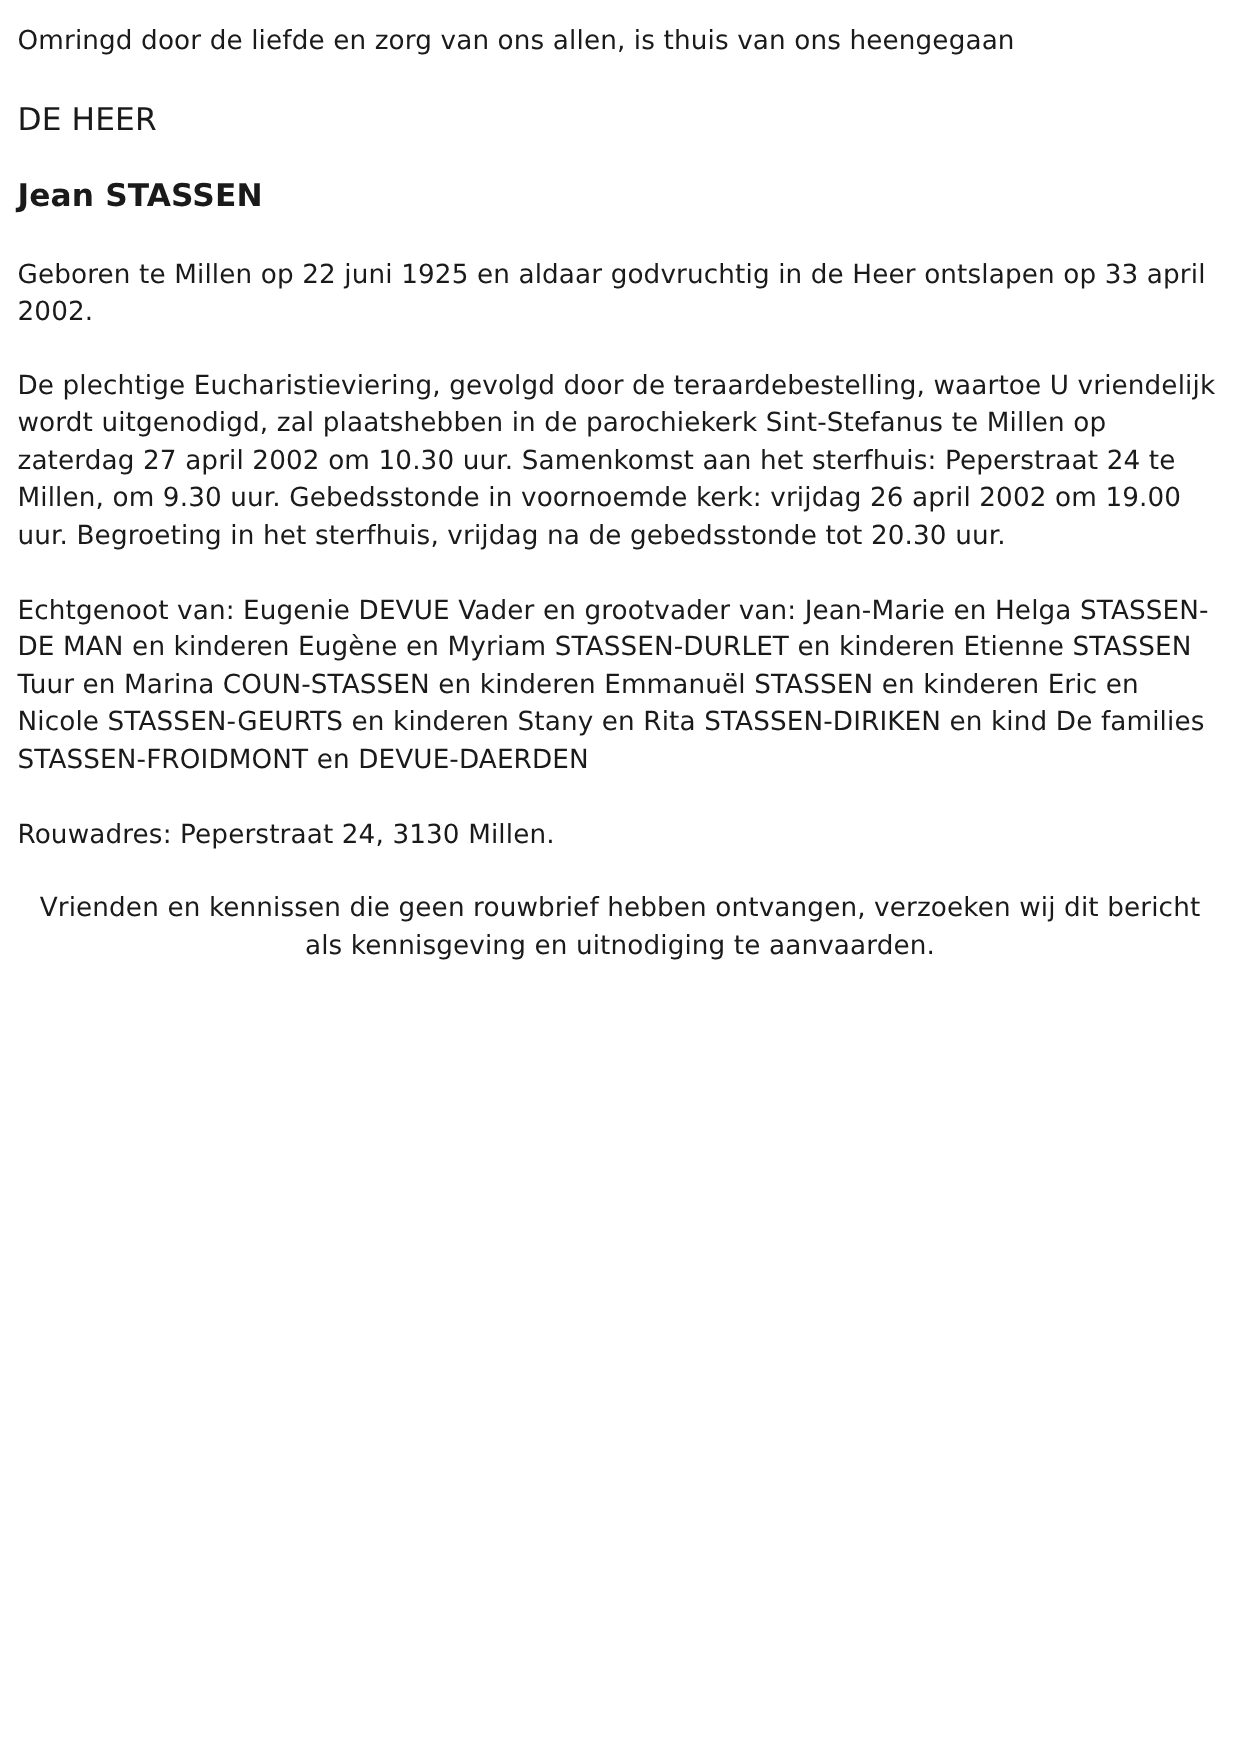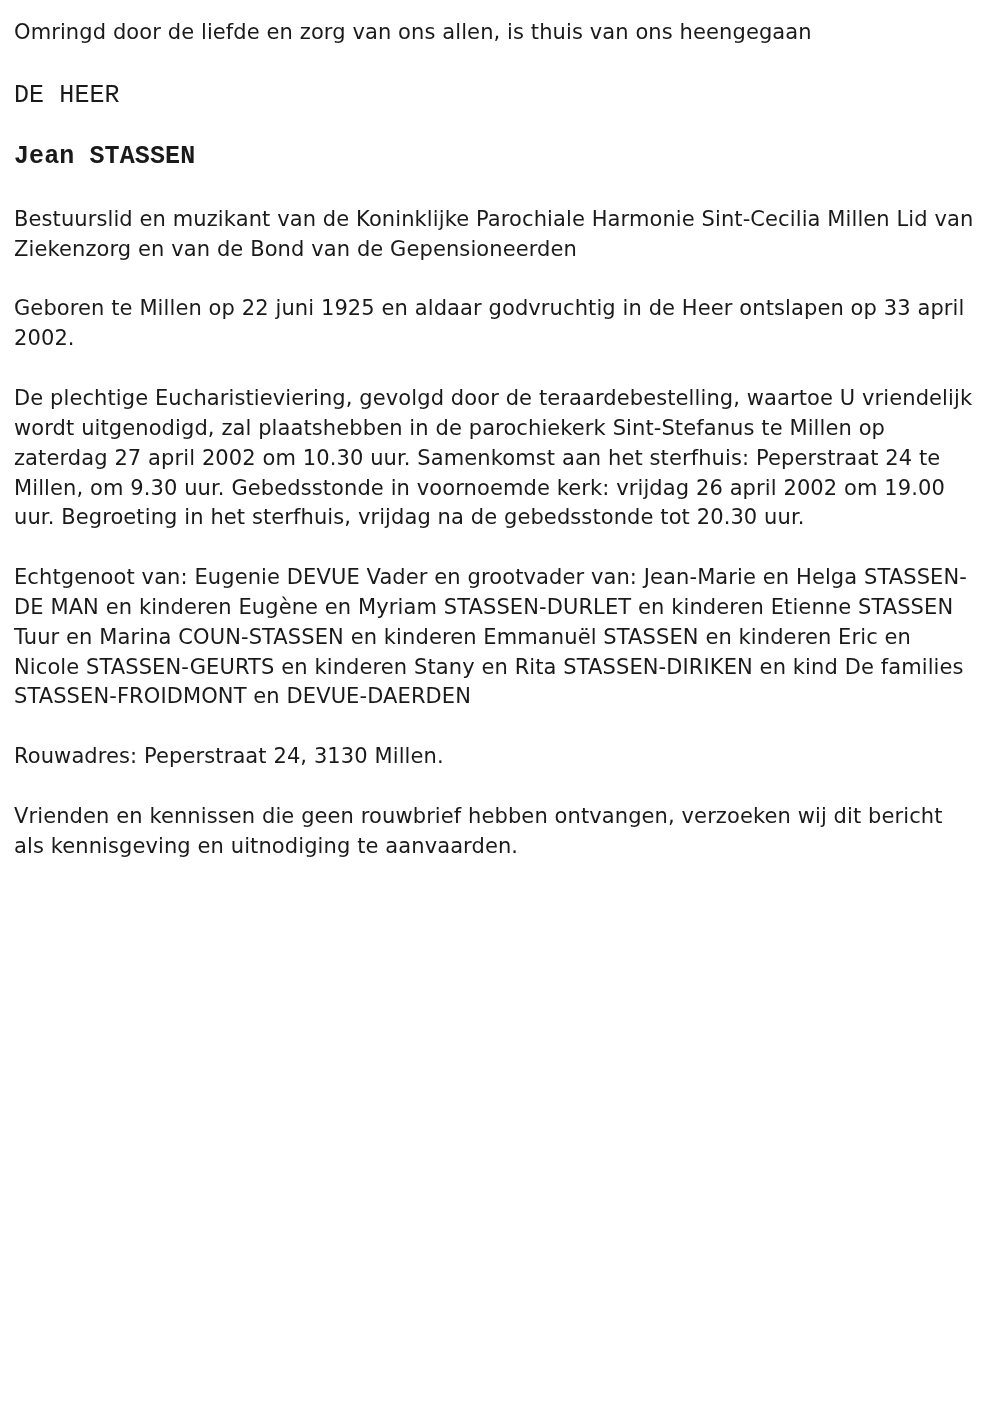--- a/index.html
+++ b/index.html
@@ -23,31 +23,31 @@
   .para {
     font-size: 21px;
     line-height: 1.42;
     margin: 0 0 30px 0;
     letter-spacing: 0.1px;
     font-weight: 400;
     color: #1a1a1a;
   }
   .para:last-child {
     margin-bottom: 0;
+    text-align: center;
   }
   .block-tight {
     margin: 0 0 30px 0;
   }
   .line {
     font-size: 25px;
     line-height: 1.42;
     margin: 0;
     letter-spacing: 0.1px;
     color: #1a1a1a;
-    font-family: Liberation Mono, monospace;
   }
   .line.bold {
     font-weight: 700;
     margin-top: 26px;
   }
   .para.wide {
     max-width: 985px;
   }
 </style>
 </head>
@@ -55,21 +55,20 @@
 
 <div class="page">
 
   <p class="para">Omringd door de liefde en zorg van ons allen, is thuis van ons heengegaan</p>
 
   <div class="block-tight">
     <p class="line">DE HEER</p>
     <p class="line bold">Jean STASSEN</p>
   </div>
 
-  <p class="para">Bestuurslid en muzikant van de Koninklijke Parochiale Harmonie Sint-Cecilia Millen Lid van Ziekenzorg en van de Bond van de Gepensioneerden</p>
 
   <p class="para">Geboren te Millen op 22 juni 1925 en aldaar godvruchtig in de Heer ontslapen op 33 april 2002.</p>
 
   <p class="para wide">De plechtige Eucharistieviering, gevolgd door de teraardebestelling, waartoe U vriendelijk wordt uitgenodigd, zal plaatshebben in de parochiekerk Sint-Stefanus te Millen op zaterdag 27 april 2002 om 10.30 uur. Samenkomst aan het sterfhuis: Peperstraat 24 te Millen, om 9.30 uur. Gebedsstonde in voornoemde kerk: vrijdag 26 april 2002 om 19.00 uur. Begroeting in het sterfhuis, vrijdag na de gebedsstonde tot 20.30 uur.</p>
 
   <p class="para wide">Echtgenoot van: Eugenie DEVUE Vader en grootvader van: Jean-Marie en Helga STASSEN-DE MAN en kinderen Eugène en Myriam STASSEN-DURLET en kinderen Etienne STASSEN Tuur en Marina COUN-STASSEN en kinderen Emmanuël STASSEN en kinderen Eric en Nicole STASSEN-GEURTS en kinderen Stany en Rita STASSEN-DIRIKEN en kind De families STASSEN-FROIDMONT en DEVUE-DAERDEN</p>
 
   <p class="para">Rouwadres: Peperstraat 24, 3130 Millen.</p>
 
   <p class="para wide">Vrienden en kennissen die geen rouwbrief hebben ontvangen, verzoeken wij dit bericht als kennisgeving en uitnodiging te aanvaarden.</p>

